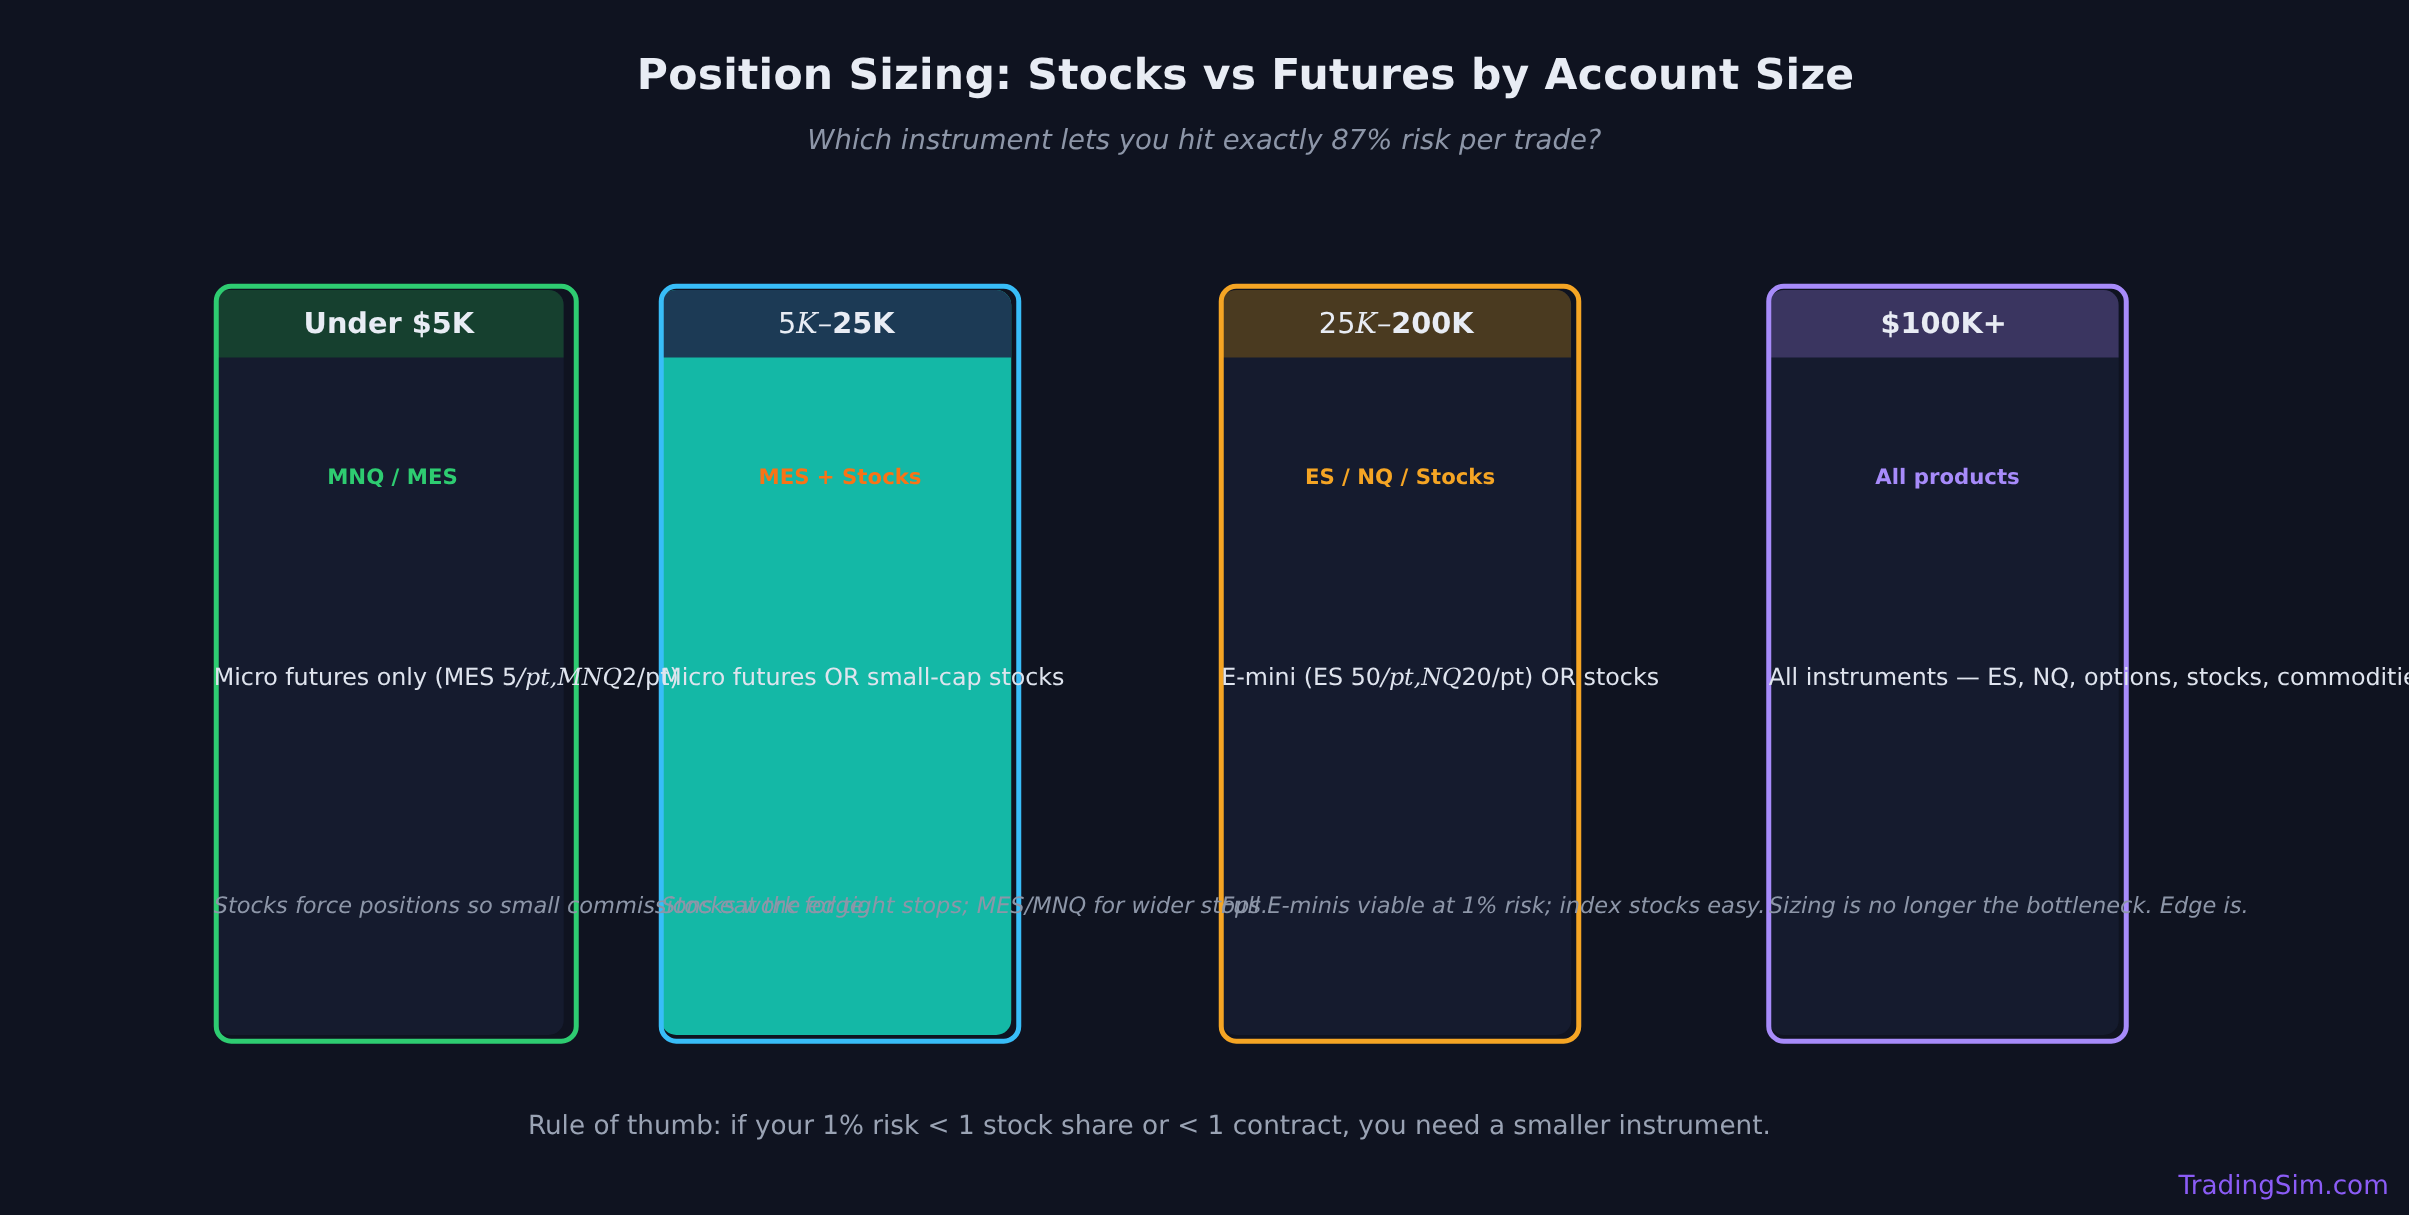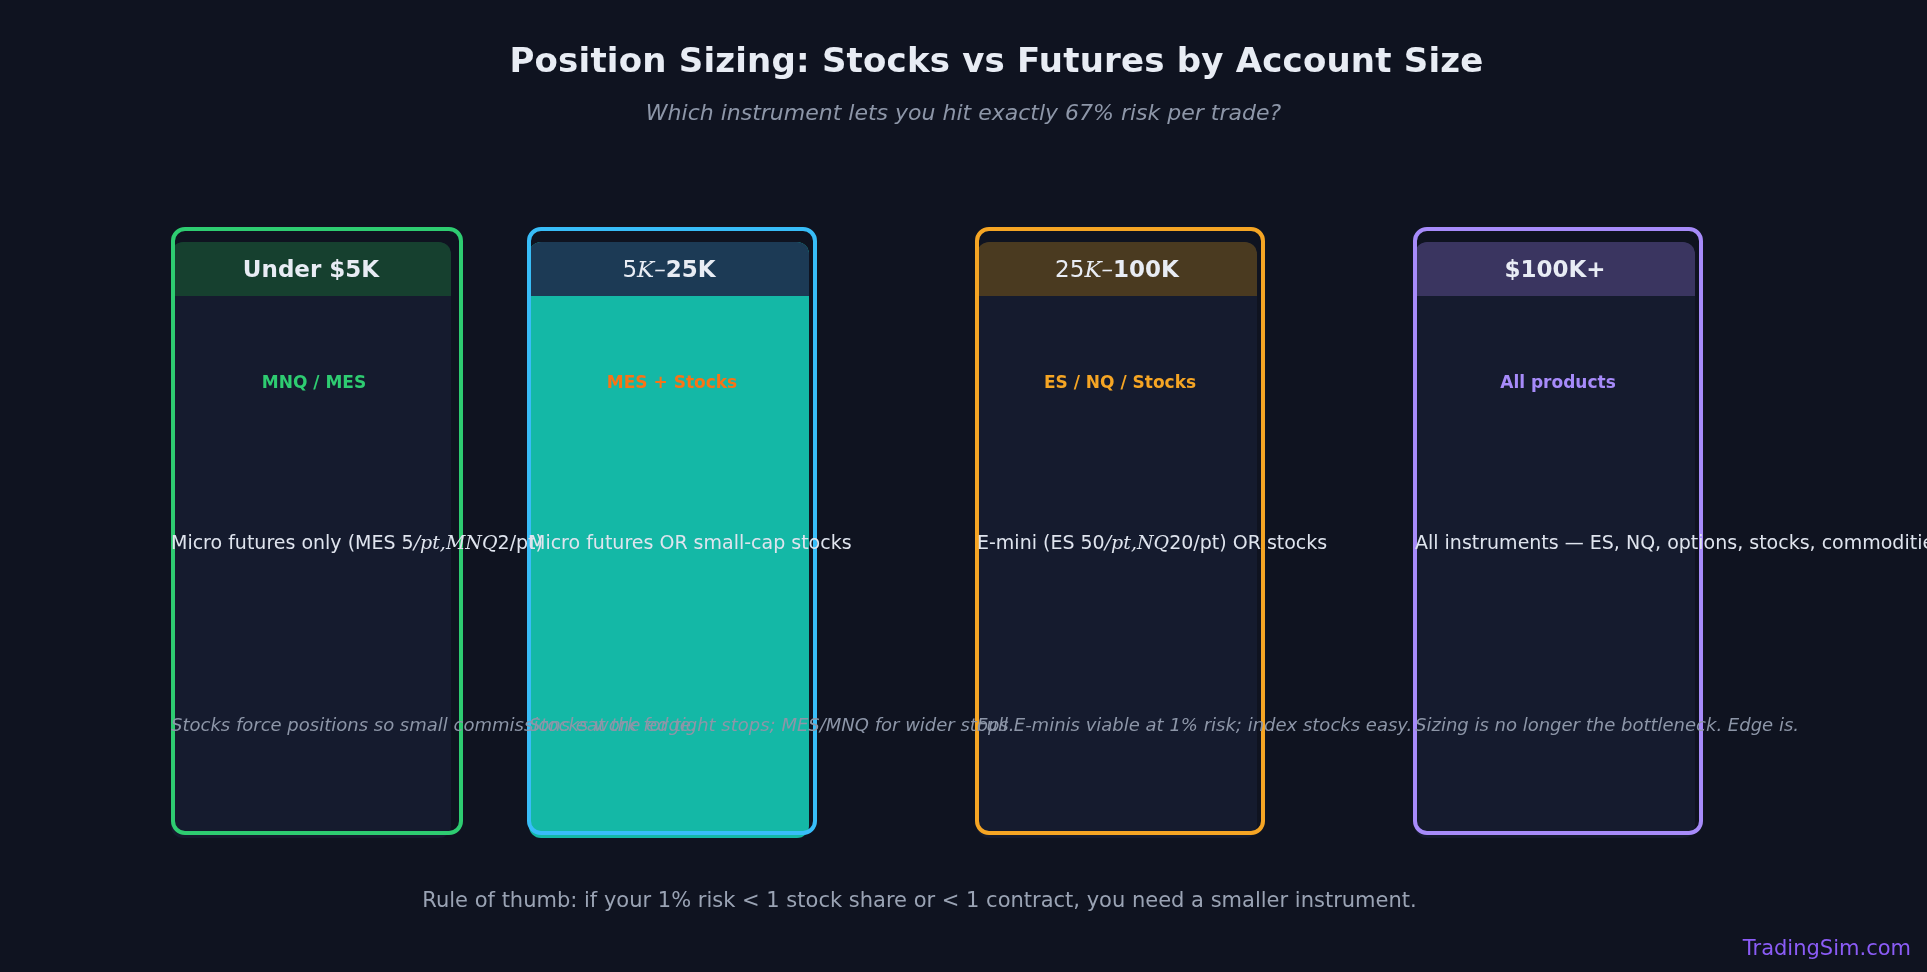--- a/index.html
+++ b/index.html
@@ -56,21 +56,21 @@
     inset: 0;
     border-radius: 14px;
     border-width: 4px;
     border-style: solid;
     box-sizing: border-box;
     pointer-events: none;
   }
   .card-body {
     position: absolute;
     left: 0;
-    top: 10px;
+    top: 0;
     width: 280px;
     height: 596px;
     border-radius: 12px;
     background: #151b2e;
     box-sizing: border-box;
     overflow: hidden;
   }
   .card-head {
     position: absolute;
     left: 0;
@@ -153,21 +153,21 @@
     right: 16px;
     font-family: "DejaVu Sans", sans-serif;
     font-size: 21px;
     color: #8b5cf6;
   }
 </style>
 </head>
 <body>
 
 <div id="chart-title">Position Sizing: Stocks vs Futures by Account Size</div>
-<div id="chart-subtitle">Which instrument lets you hit exactly 67% risk per trade?</div>
+<div id="chart-subtitle">Which instrument lets you hit exactly 87% risk per trade?</div>
 
 <div id="cards-layer">
     <div class="card" style="left: 171px;">
       <div class="card-body" style="background: rgb(21, 27, 46);">
         <div class="card-head" style="background: rgb(22, 64, 47);">
           <div class="card-head-text"><span class="mathbf">Under $5K</span></div>
         </div>
       </div>
       <div class="card-frame" style="border-color: rgb(46, 204, 113); left: 0px; top: -5px; width: 292px; height: 608px;"></div>
     </div>
@@ -175,21 +175,21 @@
       <div class="card-body" style="background: #14b8a6;">
         <div class="card-head" style="background: rgb(28, 58, 85);">
           <div class="card-head-text"><span class="mathrm">5</span><span class="mathit">K–</span><span class="mathbf">25K</span></div>
         </div>
       </div>
       <div class="card-frame" style="border-color: rgb(56, 189, 248); left: -2px; top: -5px; width: 290px; height: 608px;"></div>
     </div>
     <div class="card" style="left: 977px;">
       <div class="card-body" style="background: rgb(21, 27, 46);">
         <div class="card-head" style="background: rgb(74, 58, 32);">
-          <div class="card-head-text"><span class="mathrm">25</span><span class="mathit">K–</span><span class="mathbf">100K</span></div>
+          <div class="card-head-text"><span class="mathrm">25</span><span class="mathit">K–</span><span class="mathbf">200K</span></div>
         </div>
       </div>
       <div class="card-frame" style="border-color: rgb(245, 165, 36); left: -2px; top: -5px; width: 290px; height: 608px;"></div>
     </div>
     <div class="card" style="left: 1415px;">
       <div class="card-body" style="background: rgb(21, 27, 46);">
         <div class="card-head" style="background: rgb(58, 53, 96);">
           <div class="card-head-text"><span class="mathbf">$100K+</span></div>
         </div>
       </div>

